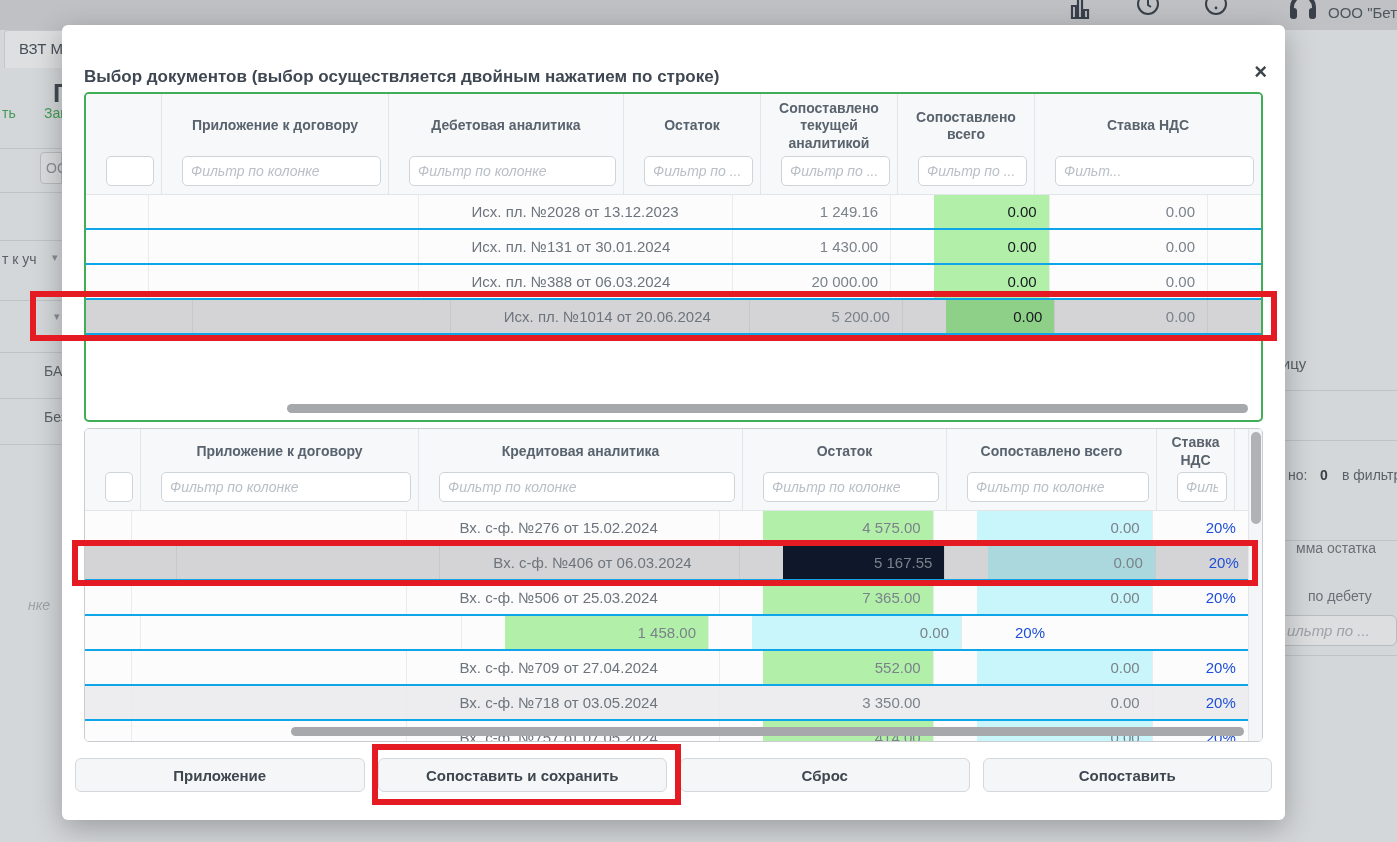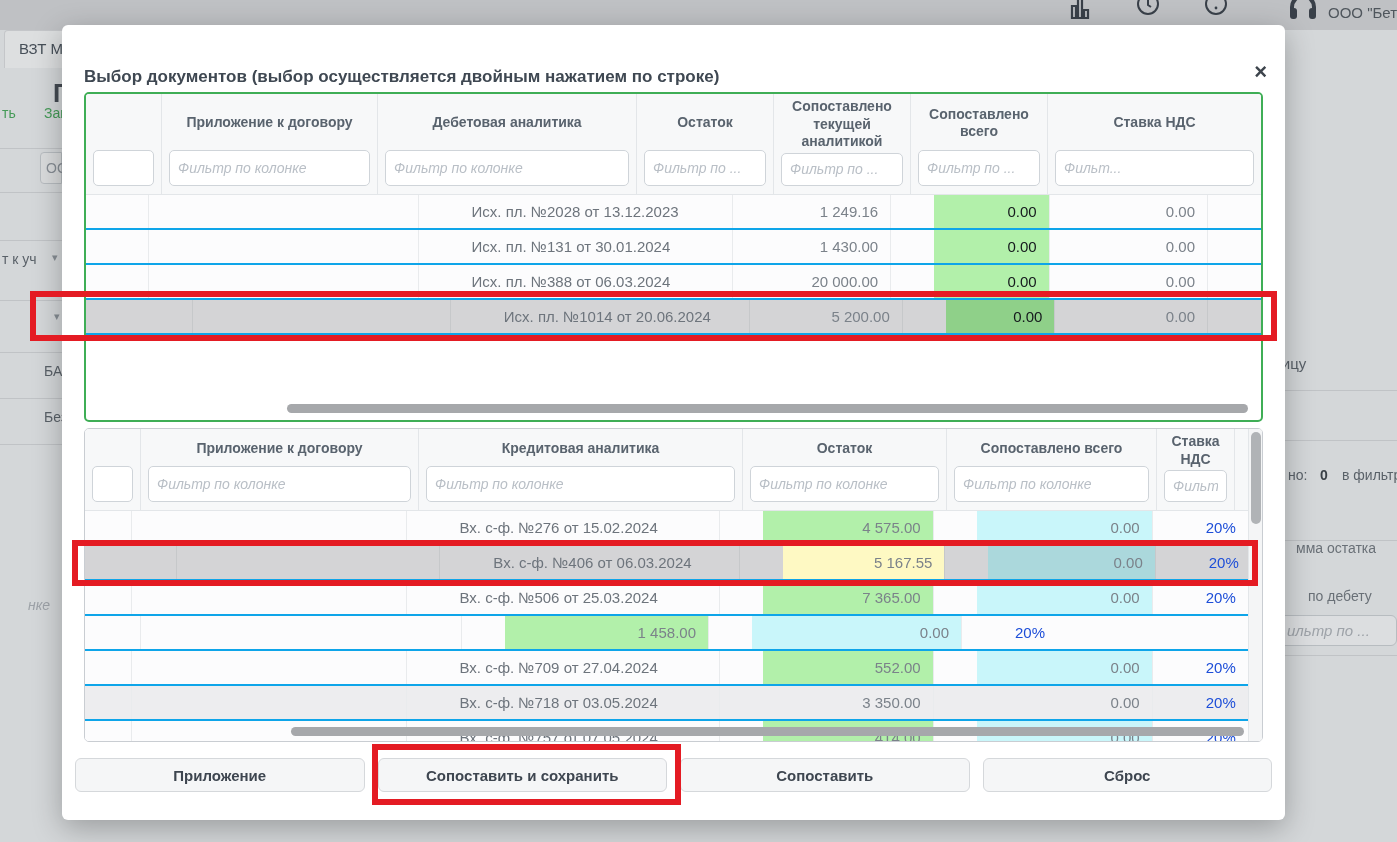--- a/index.html
+++ b/index.html
@@ -28,21 +28,21 @@
   
   .tbl { position:absolute; left:22px; overflow:hidden; background:#fff; }
   .tbl.debit { top:67px; width:1179px; height:330px; border:2px solid #3fae56; border-radius:5px; }
   .tbl.credit { top:403px; width:1179px; height:314px; border:1px solid #c9cdd2; border-radius:5px; }
   .hrow { display:flex; background:#f7f8f9; border-bottom:1px solid #e3e6e9; }
   .debit .hrow { height:101px; }
   .credit .hrow { height:82px; }
   .hcell { display:flex; flex-direction:column; border-right:1px solid #e3e6e9; }
   .hcell:last-child { border-right:none; }
   .hlabel { flex:1; display:flex; align-items:center; justify-content:center; text-align:center; font-size:14px; font-weight:700; color:#59636e; padding:4px 6px 0 6px; line-height:1.25; }
-  .hcell input { margin:2px 7px 8px 7px; height:36px; border:1px solid #cfd4d9; border-radius:5px; padding:0 8px; font-size:14px; font-family:"Liberation Sans", sans-serif; color:#555; background:#fff; outline:none; min-width:0; }
+  .hcell input { margin:2px 7px 8px 20px; height:30px; border:1px solid #cfd4d9; border-radius:5px; padding:0 8px; font-size:14px; font-family:"Liberation Sans", sans-serif; color:#555; background:#fff; outline:none; min-width:0; }
   .hcell input::placeholder { color:#b9bfc6; font-style:italic; }
   .row { display:flex; height:35px; border-bottom:2px solid #0ea5e9; background:#fcfcfd;gap:43px; }
   .cell { display:flex; align-items:center; border-right:1px solid #e9ebed; font-size:15px; color:#6d747c; overflow:hidden; white-space:nowrap; }
   .cell:last-child { border-right:none; }
   .cell.txt { padding-left:10px; }
   .cell.num { justify-content:flex-end; padding-right:12px; color:#7b828a; }
   .cell.vat { padding-left:10px; color:#1d4ed8; }
   .row.selected { background:#d4d4d6;padding-left:48px; }
   .row.selected .cell { border-right-color:#c6c8ca; }
   .row.striped { background:#ededef; }
@@ -244,21 +244,21 @@
           <div class="cell k1 txt"></div>
           <div class="cell k2 txt">Вх. с-ф. №276 от 15.02.2024</div>
           <div class="cell k3 num" style="background: rgb(178, 240, 170);">4 575.00</div>
           <div class="cell k4 num" style="background: rgb(201, 246, 250);">0.00</div>
           <div class="cell k5 vat">20%</div>
         </div>
         <div class="row selected">
           <div class="cell k0"></div>
           <div class="cell k1 txt"></div>
           <div class="cell k2 txt">Вх. с-ф. №406 от 06.03.2024</div>
-          <div class="cell k3 num" style="background: #fef9c3;">5 167.55</div>
+          <div class="cell k3 num" style="background: #0f172a;">5 167.55</div>
           <div class="cell k4 num" style="background: rgb(171, 216, 220);">0.00</div>
           <div class="cell k5 vat">20%</div>
         </div>
         <div class="row">
           <div class="cell k0"></div>
           <div class="cell k1 txt"></div>
           <div class="cell k2 txt">Вх. с-ф. №506 от 25.03.2024</div>
           <div class="cell k3 num" style="background: rgb(178, 240, 170);">7 365.00</div>
           <div class="cell k4 num" style="background: rgb(201, 246, 250);">0.00</div>
           <div class="cell k5 vat">20%</div>
@@ -297,20 +297,20 @@
       </div>
     <div class="vscroll-track">
         <div class="vscroll-thumb"></div>
       </div>
     <div class="hscroll"></div>
   </div>
 
   <div class="footer" id="footer-buttons">
       <button class="btn">Приложение</button>
       <button class="btn">Сопоставить и сохранить</button>
+      <button class="btn">Сброс</button>
       <button class="btn">Сопоставить</button>
-      <button class="btn">Сброс</button>
     </div>
 </div>
 
 <div class="ann ann1" style="border-color: rgb(228, 27, 35);"></div>
 <div class="ann ann2" style="border-color: rgb(228, 27, 35);"></div>
 <div class="ann ann3" style="border-color: rgb(228, 27, 35);"></div>
 
 </body></html>

